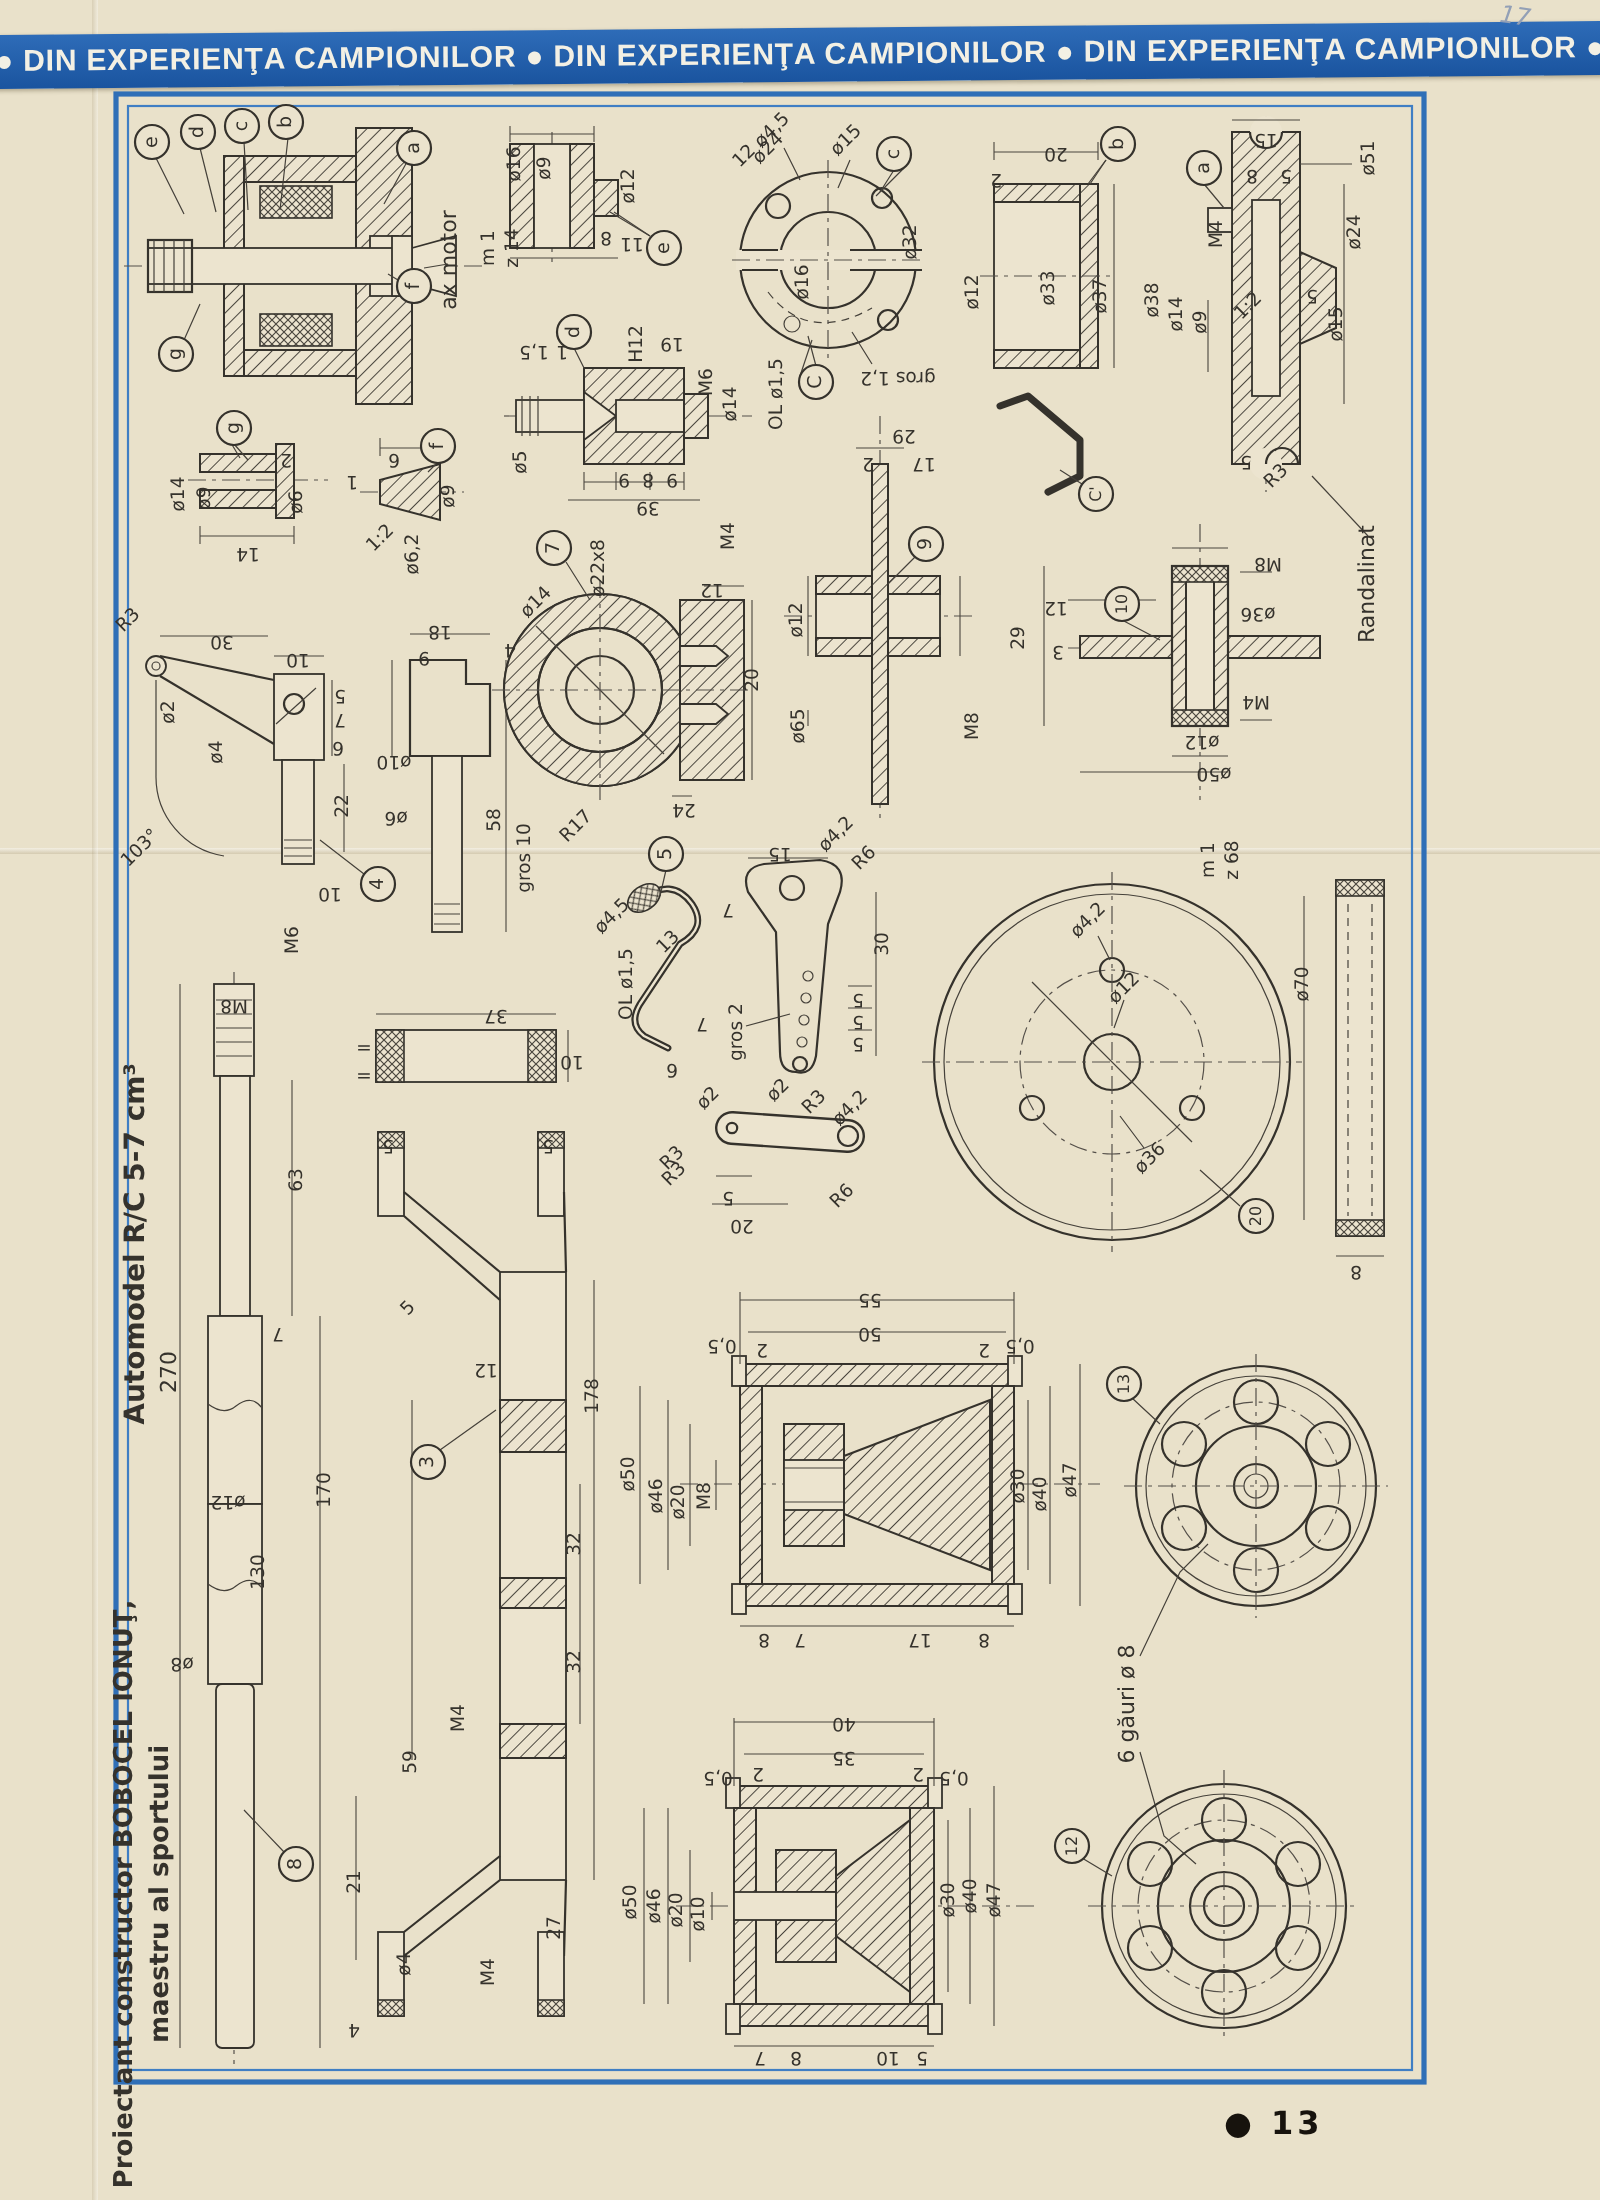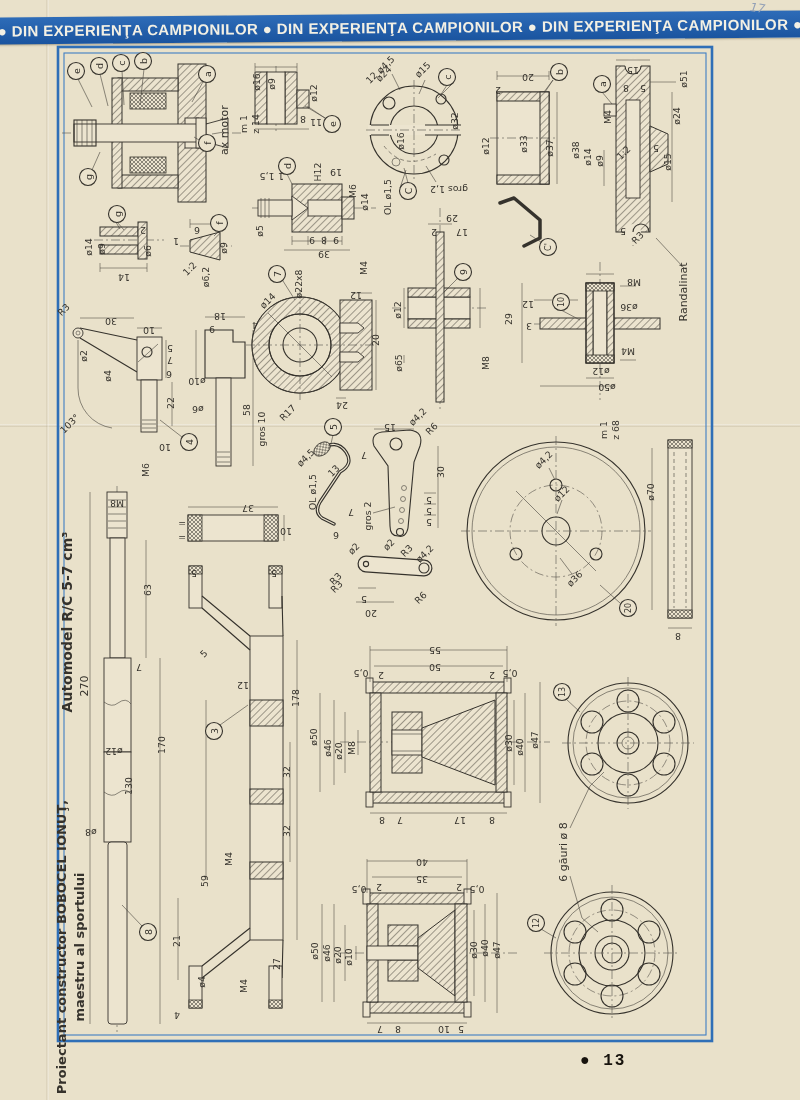--- a/index.html
+++ b/index.html
@@ -11,22 +11,22 @@
        background:linear-gradient(rgba(255,255,255,.45),rgba(120,100,60,.18));pointer-events:none;}
   .crease-v{position:absolute;top:0;bottom:0;left:46px;width:3px;
        background:linear-gradient(90deg,rgba(120,100,60,.14),rgba(255,255,255,.35));pointer-events:none;}
   #banner{position:absolute;left:-6px;right:-6px;top:14px;height:27px;
        background:linear-gradient(#2e6cb8,#1a549f);
        color:#f3f0e4;font-family:"Liberation Sans",sans-serif;font-weight:bold;
        font-size:15px;letter-spacing:.4px;text-align:center;line-height:27px;
        transform:rotate(-0.5deg);box-shadow:0 1px 2px rgba(60,50,20,.35);white-space:nowrap;}
   #hand-note{position:absolute;left:750px;top:1px;color:#93a0b6;font-size:12px;
        font-style:italic;transform:rotate(8deg);}
-  #page-num{position:absolute;left:580px;top:1052px;color:#17130d;
-       font-size:16px;font-weight:bold;letter-spacing:2px;font-family:Liberation Mono, monospace;}
+  #page-num{position:absolute;left:612px;top:1052px;color:#17130d;
+       font-size:16px;font-weight:bold;letter-spacing:2px;}
   svg{position:absolute;left:0;top:0;}
   svg text{font-family:"DejaVu Sans",sans-serif;fill:#35322c;}
   .ln{stroke:#35322c;stroke-width:1.1;fill:none;}
   .thin{stroke:#45413a;stroke-width:.6;fill:none;}
   .dim{stroke:#4a463e;stroke-width:.55;fill:none;}
   .cl{stroke:#55504a;stroke-width:.6;fill:none;stroke-dasharray:9 3 2 3;}
   .h{fill:url(#h);stroke:#35322c;stroke-width:1;}
   .kn{fill:url(#kn);stroke:#35322c;stroke-width:.8;}
   .wh{fill:#ece4cf;stroke:#35322c;stroke-width:.9;}
   .pill{stroke-linecap:round;}

